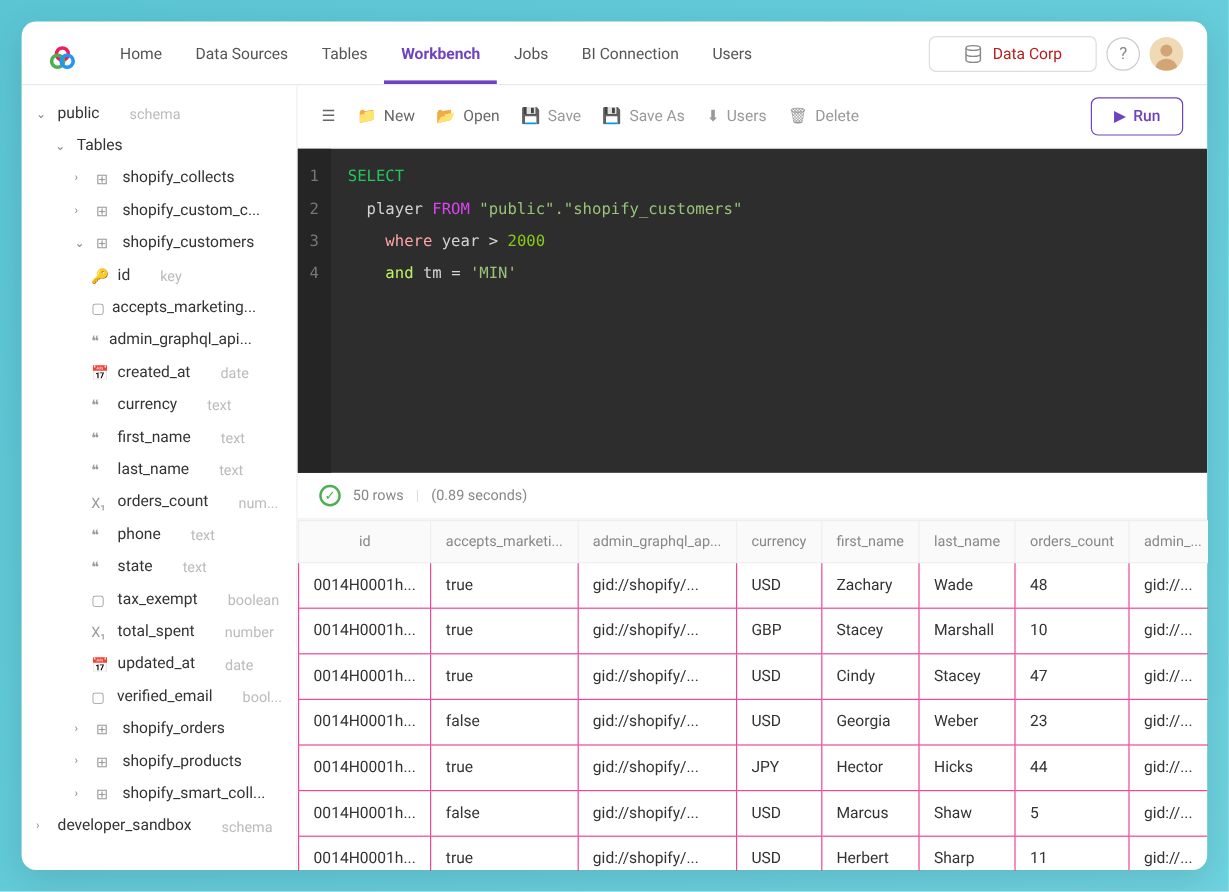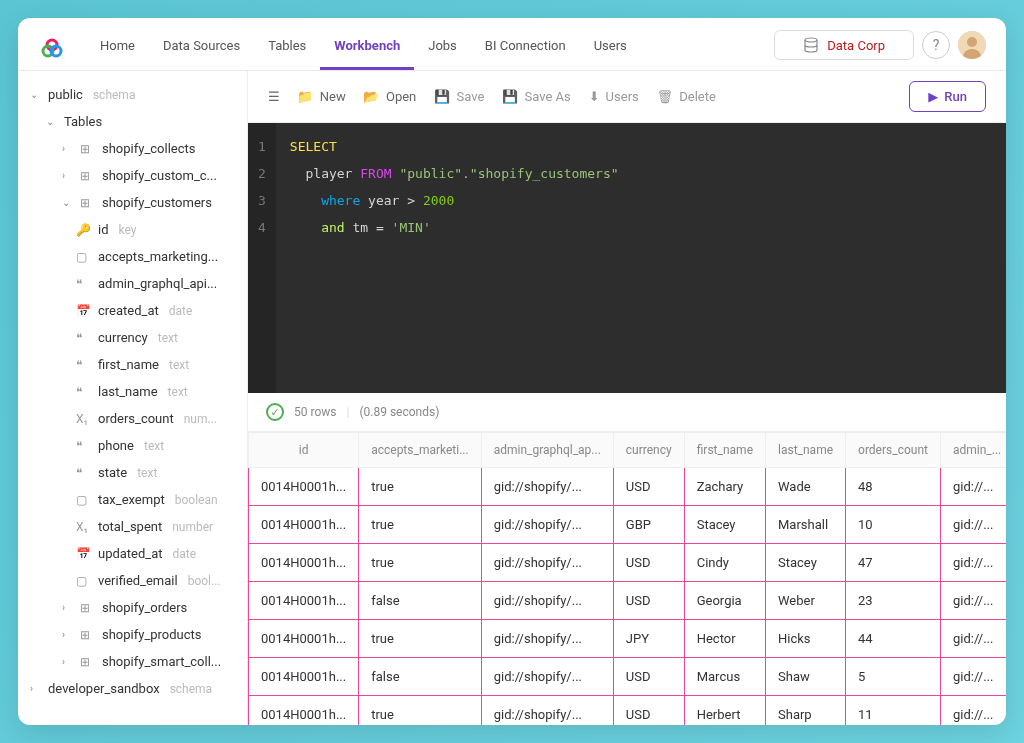--- a/index.html
+++ b/index.html
@@ -105,21 +105,21 @@
   display: inline-flex;
 }
 .tree-item .ticon {
   width: 16px;
   color: #999;
   font-size: 12px;
 }
 .tree-item .tag {
   color: #bbb;
   font-size: 12px;
-  margin-left: 4px;
+  margin-left: 19px;
 }
 .indent-1 { padding-left: 28px; }
 .indent-2 { padding-left: 44px; }
 .indent-3 { padding-left: 58px; }
 .content { flex: 1; display: flex; flex-direction: column; overflow: hidden; }
 .toolbar {
   display: flex;
   align-items: center;
   padding: 10px 20px;
   gap: 18px;
@@ -159,23 +159,23 @@
   padding: 10px 10px;
   color: #777;
   text-align: right;
   line-height: 27px;
 }
 .code {
   padding: 10px 14px;
   line-height: 27px;
   color: #d4d4d4;
 }
-.kw-select { color: #fde047; }
+.kw-select { color: #22c55e; }
 .kw-from { color: #d946ef; }
-.kw-where { color: #0ea5e9; }
+.kw-where { color: #fca5a5; }
 .kw-and { color: #bef264; }
 .str { color: #98c379; }
 .num { color: #84cc16; }
 .op { color: #d4d4d4; }
 .results-bar {
   display: flex;
   align-items: center;
   padding: 10px 18px;
   gap: 10px;
   font-size: 12px;

